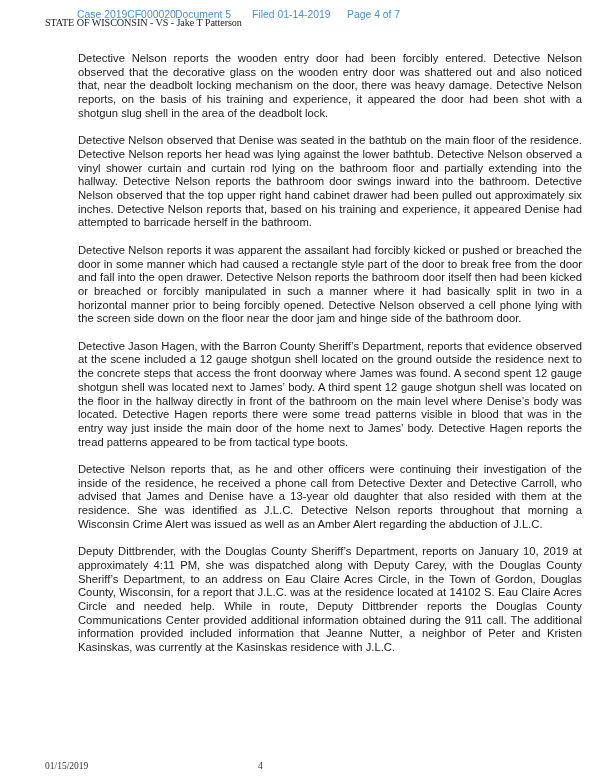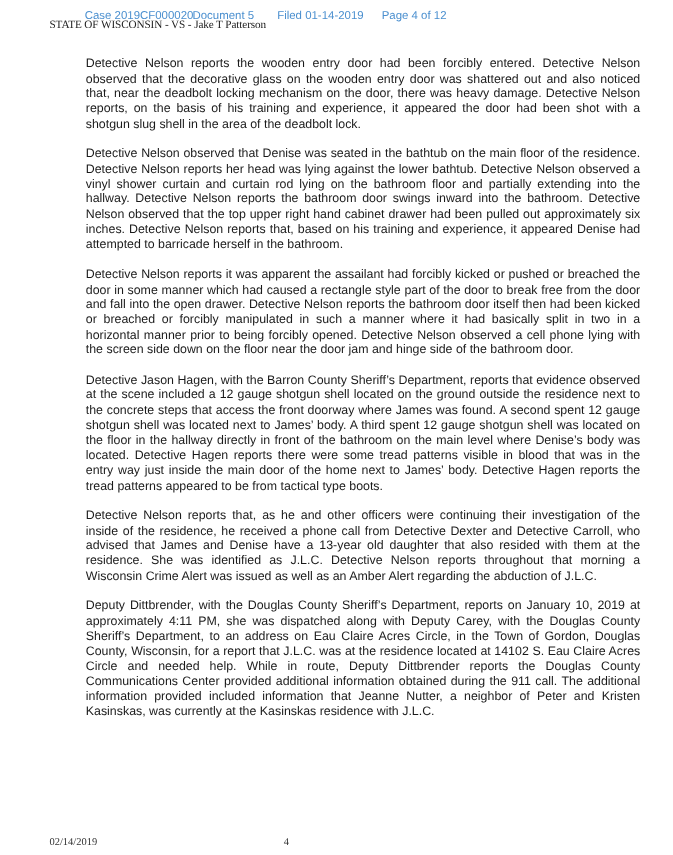--- a/index.html
+++ b/index.html
@@ -16,28 +16,28 @@
     .footer-date { position: absolute; left: 45px; top: 761px; font-family: "Liberation Serif", serif; font-size: 9.5px; color: #333; }
     .footer-page { position: absolute; left: 258px; top: 761px; font-family: "Liberation Serif", serif; font-size: 9.5px; color: #333; }
   </style>
 </head>
 <body>
 
 <div class="page">
   <span class="stamp stamp-case">Case 2019CF000020</span>
   <span class="stamp stamp-doc">Document 5</span>
   <span class="stamp stamp-filed">Filed 01-14-2019</span>
-  <span class="stamp stamp-page">Page 4 of 12</span>
+  <span class="stamp stamp-page">Page 4 of 7</span>
 
   <div class="caption">STATE OF WISCONSIN - VS -  Jake T Patterson</div>
 
   <div class="body-text">
     <p>Detective Nelson reports the wooden entry door had been forcibly entered.  Detective Nelson observed that the decorative glass on the wooden entry door was shattered out and also noticed that, near the deadbolt locking mechanism on the door, there was heavy damage. Detective Nelson reports, on the basis of his training and experience, it appeared the door had been shot with a shotgun slug shell in the area of the deadbolt lock.</p>
     <p>Detective Nelson observed that Denise was seated in the bathtub on the main floor of the residence. Detective Nelson reports her head was lying against the lower bathtub.  Detective Nelson observed a vinyl shower curtain and curtain rod lying on the bathroom floor and partially extending into the hallway.  Detective Nelson reports the bathroom door swings inward into the bathroom.  Detective Nelson observed that the top upper right hand cabinet drawer had been pulled out approximately six inches.  Detective Nelson reports that, based on his training and experience, it appeared Denise had attempted to barricade herself in the bathroom.</p>
     <p>Detective Nelson reports it was apparent the assailant had forcibly kicked or pushed or breached the door in some manner which had caused a rectangle style part of the door to break free from the door and fall into the open drawer.  Detective Nelson reports the bathroom door itself then had been kicked or breached or forcibly manipulated in such a manner where it had basically split in two in a horizontal manner prior to being forcibly opened.  Detective Nelson observed a cell phone lying with the screen side down on the floor near the door jam and hinge side of the bathroom door.</p>
     <p>Detective Jason Hagen, with the Barron County Sheriff’s Department, reports that evidence observed at the scene included a 12 gauge shotgun shell located on the ground outside the residence next to the concrete steps that access the front doorway where James was found. A second spent 12 gauge shotgun shell was located next to James’ body. A third spent 12 gauge shotgun shell was located on the floor in the hallway directly in front of the bathroom on the main level where Denise’s body was located. Detective Hagen reports there were some tread patterns visible in blood that was in the entry way just inside the main door of the home next to James’ body.  Detective Hagen reports the tread patterns appeared to be from tactical type boots.</p>
     <p>Detective Nelson reports that, as he and other officers were continuing their investigation of the inside of the residence, he received a phone call from Detective Dexter and Detective Carroll, who advised that James and Denise have a 13-year old daughter that also resided with them at the residence.  She was identified as J.L.C. Detective Nelson reports throughout that morning a Wisconsin Crime Alert was issued as well as an Amber Alert regarding the abduction of J.L.C.</p>
     <p>Deputy Dittbrender, with the Douglas County Sheriff’s Department, reports on January 10, 2019 at approximately 4:11 PM, she was dispatched along with Deputy Carey, with the Douglas County Sheriff’s Department, to an address on Eau Claire Acres Circle, in the Town of Gordon, Douglas County, Wisconsin, for a report that J.L.C. was at the residence located at 14102 S. Eau Claire Acres Circle and needed help. While in route, Deputy Dittbrender reports the Douglas County Communications Center provided additional information obtained during the 911 call.  The additional information provided included information that Jeanne Nutter, a neighbor of Peter and Kristen Kasinskas, was currently at the Kasinskas residence with J.L.C.</p>
   </div>
 
-  <div class="footer-date">02/14/2019</div>
+  <div class="footer-date">01/15/2019</div>
   <div class="footer-page">4</div>
 </div>
 
 </body></html>

